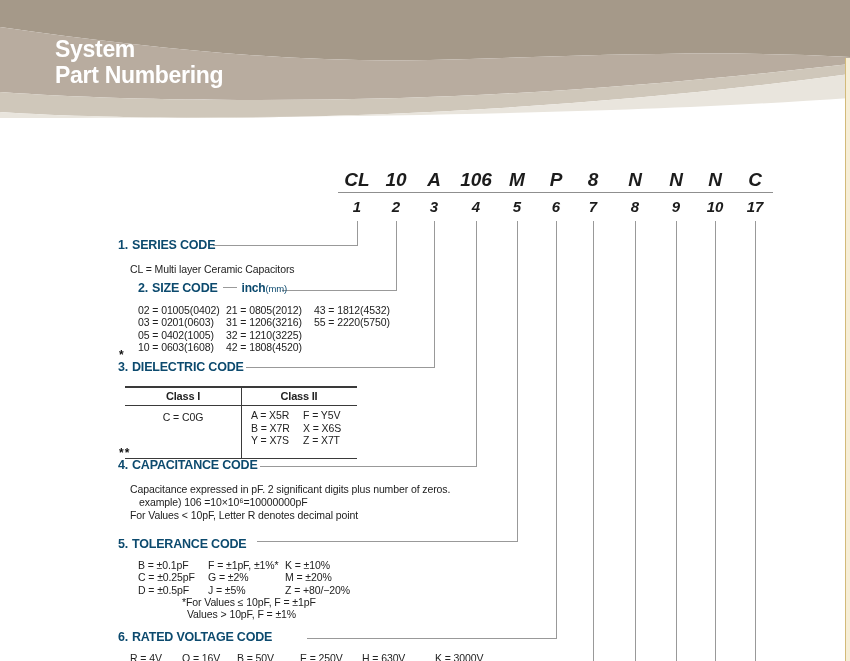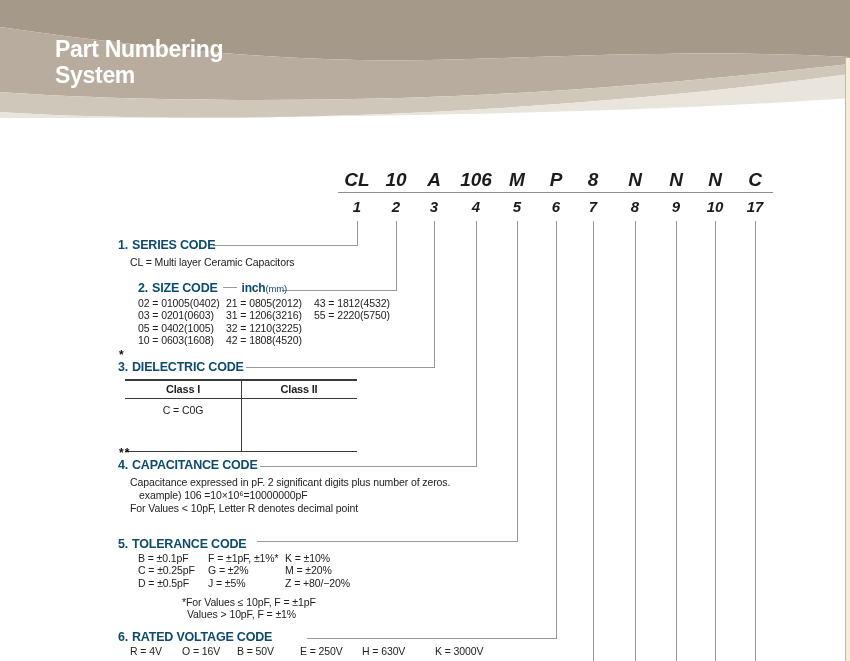--- a/index.html
+++ b/index.html
@@ -31,21 +31,21 @@
   }
   
   .connector-layer{position:absolute;left:0;top:0;pointer-events:none;}
   
   .sec-head{
     position:absolute;left:118px;font-size:12.5px;font-weight:700;color:#0c4a6e;
     letter-spacing:-0.2px;white-space:nowrap;
   }
   .sec-head .num{margin-right:4px;}
   .sec-star{position:absolute;left:119px;font-size:12px;font-weight:700;color:#111;letter-spacing:1px;}
-  .body-txt{font-size:10.5px;letter-spacing:-0.1px;color:#222;white-space:nowrap;}
+  .body-txt{font-size:10.5px;letter-spacing:-0.1px;color:#222;white-space:nowrap;margin-top:7px;}
   .abs{position:absolute;}
   .col-lines div{height:12.4px;line-height:12.4px;padding-left:8px;}
   .unit-dash{display:inline-block;width:14px;height:1px;background:#9a9a9a;vertical-align:4px;margin:0 5px;}
   .unit-bold{font-weight:700;font-size:12px;}
   .unit-paren{font-size:9.5px;font-weight:400;}
   
   .diel-table{
     position:absolute;left:125px;top:379px;width:232px;
     border-top:2px solid #3a3a3a;border-bottom:1px solid #3a3a3a;
   }
@@ -67,22 +67,22 @@
 <div class="page">
 
   <div class="header">
     <svg width="850" height="118" viewBox="0 0 850 118">
       <path d="M0,0 H850 V57 C700,49 560,57 430,60 C300,63 160,50 0,27 Z" fill="#a59989"></path>
       <path d="M0,27 C160,50 300,63 430,60 C560,57 700,49 850,57 L850,64 C690,82 540,94 400,98 C260,102 110,100 0,92 Z" fill="#b8ac9f"></path>
       <path d="M0,92 C110,100 260,102 400,98 C540,94 690,82 850,64 L850,74 C640,102 430,116 220,118 C140,118 60,116 0,112 Z" fill="#cfc7ba"></path>
       <path d="M0,112 C60,116 140,118 220,118 C430,116 640,102 850,74 L850,98 C650,112 400,118 0,118 Z" fill="#e9e5dd"></path>
     </svg>
     <div class="header-title">
+      <div>System</div>
       <div>Part Numbering</div>
-      <div>System</div>
     </div>
   </div>
 
   <div class="edge-strip"></div>
 
   <div id="pn-codes">
       <span class="pn-code" style="left: 357px;">CL</span>
       <span class="pn-code" style="left: 396px;">10</span>
       <span class="pn-code" style="left: 434px;">A</span>
       <span class="pn-code" style="left: 476px;">106</span>
@@ -161,20 +161,34 @@
     <span class="num">3.</span><span>DIELECTRIC CODE</span>
   </div>
   <div class="diel-table body-txt">
     <div class="diel-header">
       <div>Class I</div>
       <div>Class II</div>
     </div>
     <div class="diel-body">
       <div class="diel-divider"></div>
       <div class="diel-c1">C = C0G</div>
+      <div class="diel-c2" id="class2-rows">
+          <div class="row">
+            <span>A = X5R</span>
+            <span>F = Y5V</span>
+          </div>
+          <div class="row">
+            <span>B = X7R</span>
+            <span>X = X6S</span>
+          </div>
+          <div class="row">
+            <span>Y = X7S</span>
+            <span>Z = X7T</span>
+          </div>
+        </div>
     </div>
   </div>
 
   <div class="sec-star" style="top:446px;">**</div>
   <div class="sec-head" style="top:458px;">
     <span class="num">4.</span><span>CAPACITANCE CODE</span>
   </div>
   <div class="abs body-txt" style="left:130px;top:476px;" id="cap-lines">
       <div class="cap-line">Capacitance expressed in pF. 2 significant digits plus number of zeros.</div>
       <div class="cap-line cap-indent">example) 106 =10×10⁶=10000000pF</div>

